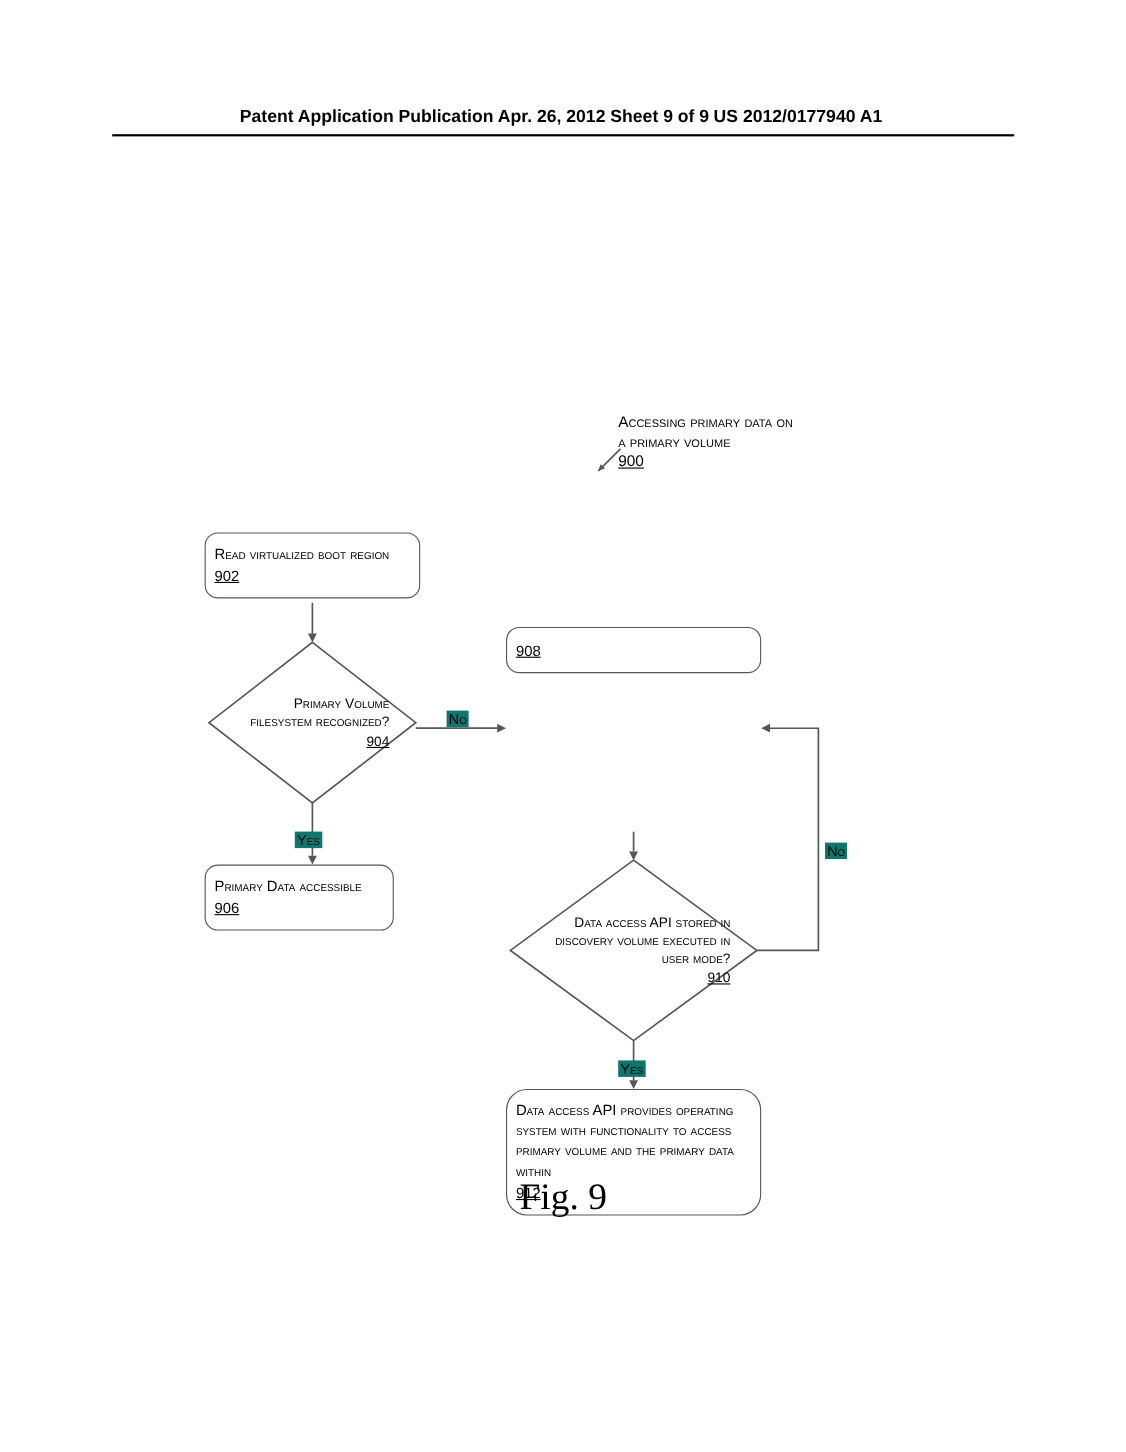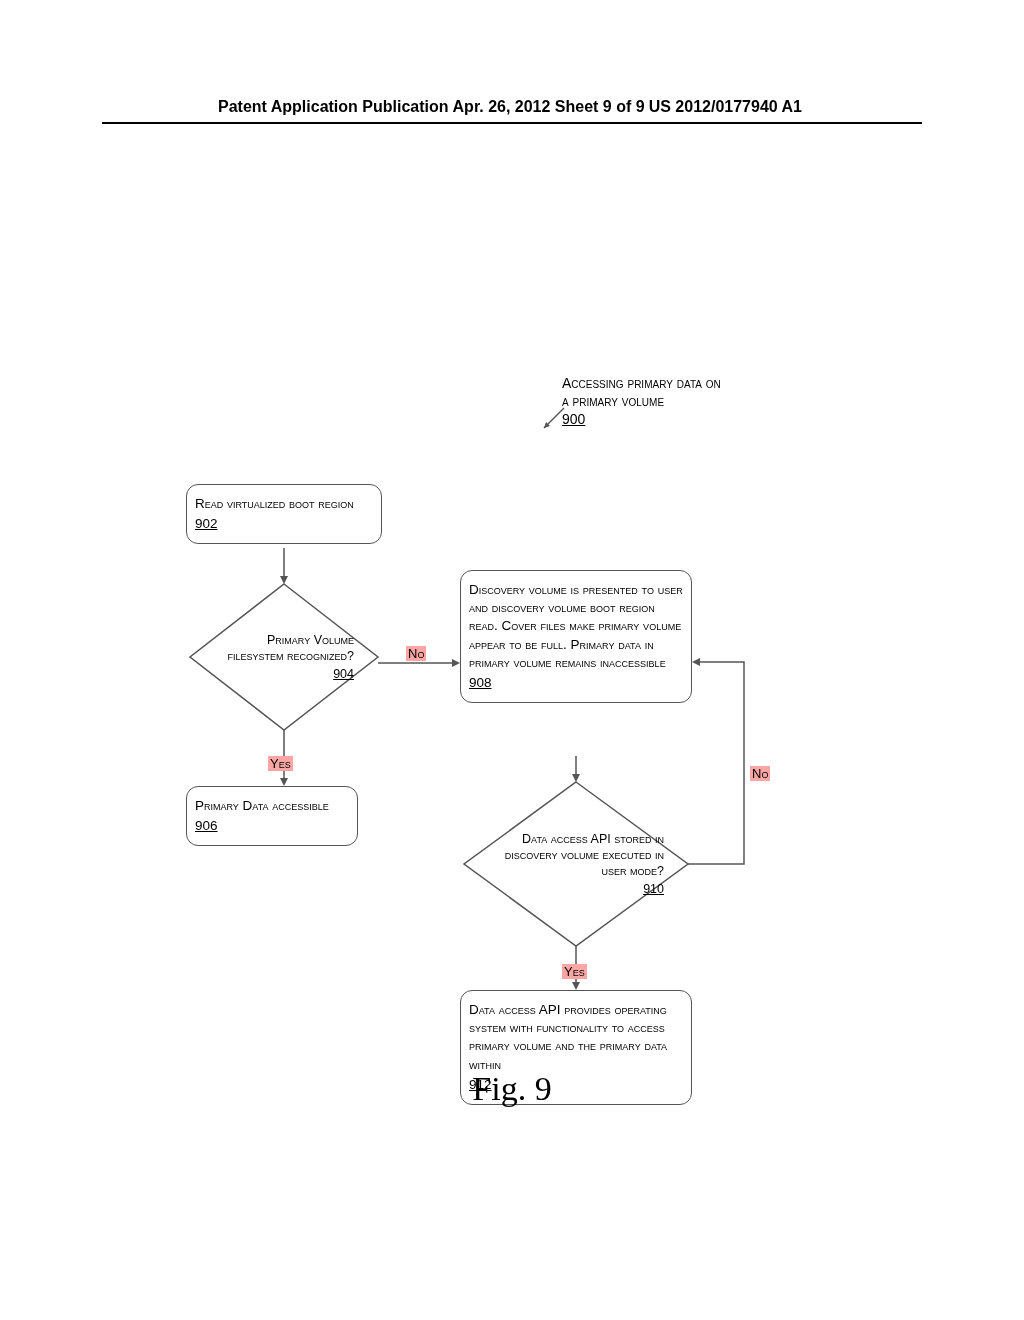--- a/index.html
+++ b/index.html
@@ -82,21 +82,21 @@
   }
 
   .arrow {
     position: absolute;
   }
   .arrow svg { width: 100%; height: 100%; overflow: visible; }
   .lbl {
     position: absolute;
     font-variant: small-caps;
     font-size: 13px;
-    background: #fca5a5;
+    background: #0f766e;
     padding: 0 2px;
   }
 
   .figcap {
     position: absolute;
     top: 1070px;
     left: 0; right: 0;
     text-align: center;
     font-size: 34px;
     font-family: "Times New Roman", serif;
@@ -164,21 +164,20 @@
 
   <div class="arrow" style="left:378px; top:483px; width:82px; height:8px;">
     <svg viewBox="0 0 82 8">
         <line x1="0" y1="4" x2="74" y2="4" stroke="#555" stroke-width="1.5"></line>
         <polygon points="82,4 74,0 74,8" fill="#555"></polygon>
       </svg>
   </div>
   <div class="lbl" style="left:406px; top:476px;">No</div>
 
   <div class="box" style="left:460px; top:400px; width:232px;">
-    <div>Discovery volume is presented to user and discovery volume boot region read. Cover files make primary volume appear to be full. Primary data in primary volume remains inaccessible</div>
     <span class="ref">908</span>
   </div>
 
   <div class="arrow" style="left:572px; top:586px; width:8px; height:26px;">
     <svg viewBox="0 0 8 26">
         <line x1="4" y1="0" x2="4" y2="18" stroke="#555" stroke-width="1.5"></line>
         <polygon points="4,26 0,18 8,18" fill="#555"></polygon>
       </svg>
   </div>
 
@@ -203,20 +202,20 @@
   <div class="lbl" style="left:562px; top:794px;">Yes</div>
 
   <div class="arrow" style="left:688px; top:480px; width:70px; height:220px;">
     <svg viewBox="0 0 70 220">
       <polyline points="0,214 56,214 56,12 12,12" fill="none" stroke="#555" stroke-width="1.5"></polyline>
       <polygon points="4,12 12,8 12,16" fill="#555"></polygon>
     </svg>
   </div>
   <div class="lbl" style="left:750px; top:596px;">No</div>
 
-  <div class="box" style="left:460px; top:820px; width:232px;">
+  <div class="box" style="left:460px; top:820px; width:232px;border-radius:19px;">
     <div>Data access API provides operating system with functionality to access primary volume and the primary data within</div>
     <span class="ref">912</span>
   </div>
 
 </div>
 
 <div class="figcap">Fig. 9</div>
 
 </body></html>

